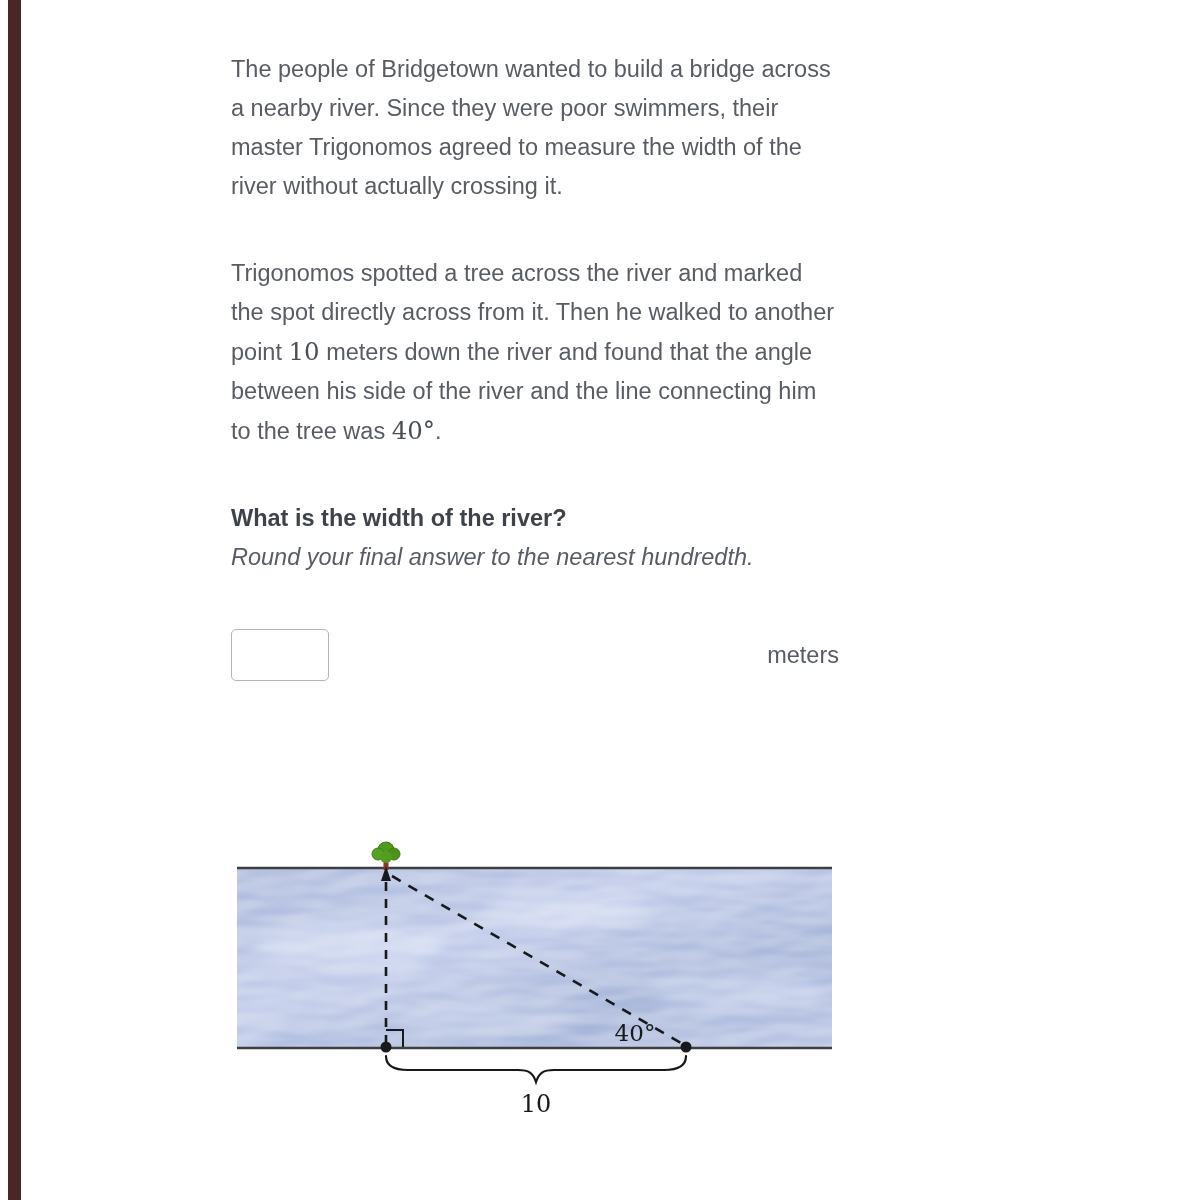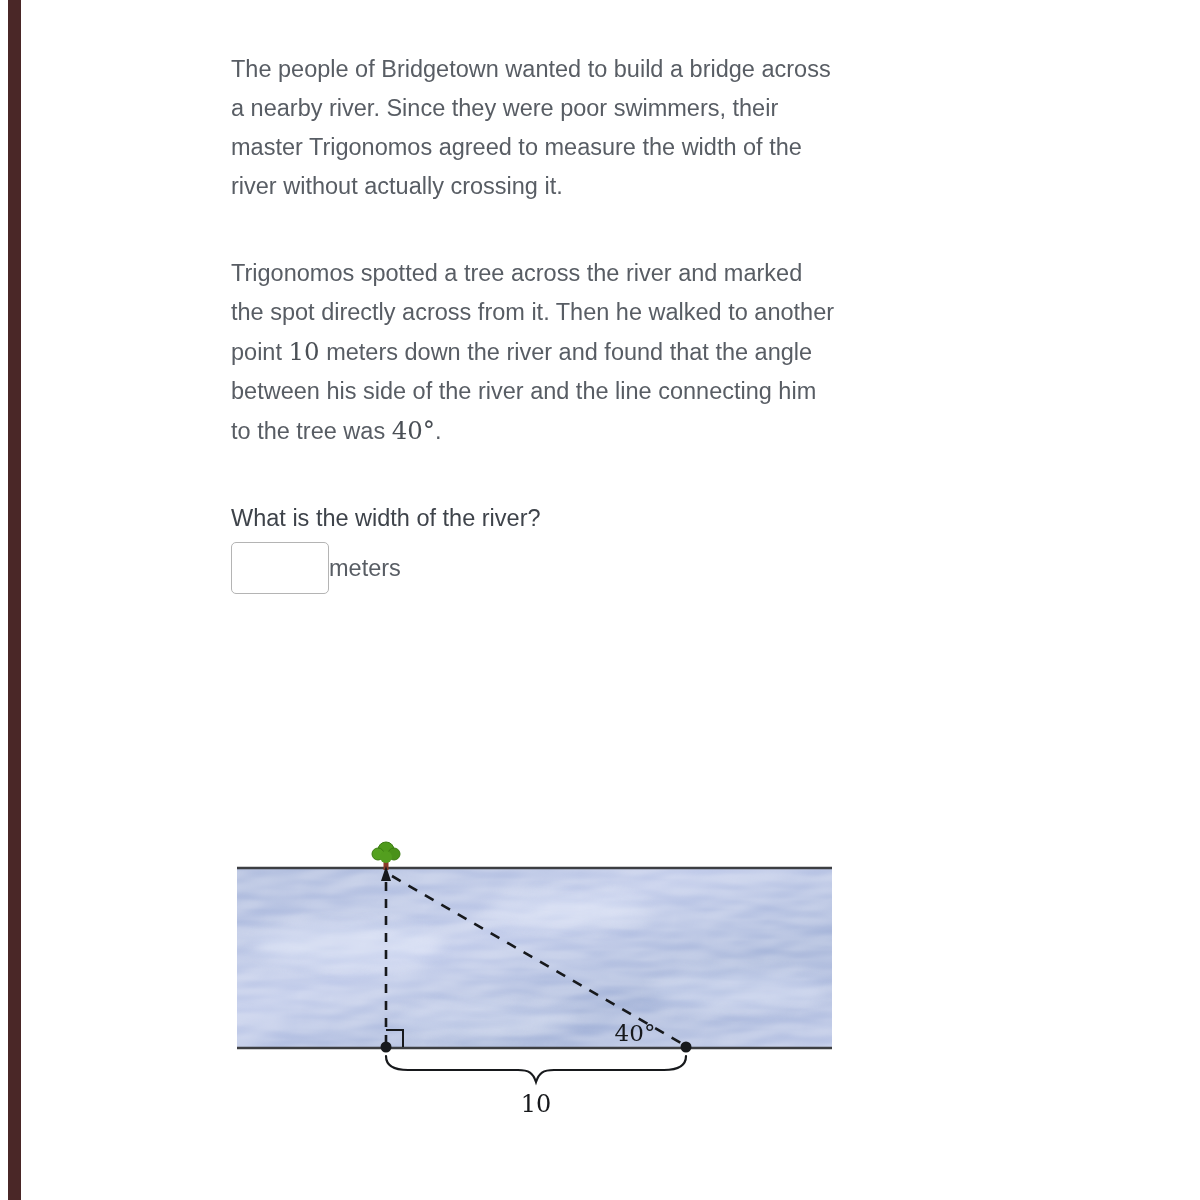--- a/index.html
+++ b/index.html
@@ -17,23 +17,23 @@
   .content{
     position:absolute;left:231px;top:50px;width:608px;
     color:#585d64;font-size:23.5px;line-height:39px;
   }
   .content p{margin:0 0 48px 0;}
   .math{
     font-family:"DejaVu Serif", serif;
     font-size:1.04em;
     color:#4a4f55;
   }
-  .question{font-weight:normal;color:#3e434a;margin:0 0 0 0 !important;}
+  .question{font-weight:bold;color:#3e434a;margin:0 0 0 0 !important;}
   .instruction{font-style:italic;margin:0 0 52px 0 !important;}
-  .answer-row{display:flex;align-items:center;gap:0;margin-top:4px;}
+  .answer-row{display:flex;align-items:center;gap:0;margin-top:4px;justify-content:space-between;}
   .answer-input{
     width:98px;height:52px;box-sizing:border-box;
     border:1px solid #b4b4b4;border-radius:5px;
     font-size:22px;padding:0 10px;color:#3e434a;
     font-family:"Liberation Sans", sans-serif;
     outline:none;background:#fff;
   }
   .unit-label{font-size:23.5px;color:#585d64;}
   .diagram{position:absolute;left:237px;top:840px;}
   .svg-math{font-family:"DejaVu Serif", serif;fill:#17191c;}
@@ -45,20 +45,21 @@
 
   <div class="edge-strip"></div>
 
   <div class="content">
 
     <p><span>The people of Bridgetown wanted to build a bridge across a nearby river. Since they were poor swimmers, their master Trigonomos agreed to measure the width of the river without actually crossing it.</span></p>
 
     <p><span>Trigonomos spotted a tree across the river and marked the spot directly across from it. Then he walked to another point </span><span class="math">10</span><span> meters down the river and found that the angle between his side of the river and the line connecting him to the tree was </span><span class="math">40°</span><span>.</span></p>
 
     <p class="question">What is the width of the river?</p>
+    <p class="instruction">Round your final answer to the nearest hundredth.</p>
 
     <div class="answer-row">
       <input class="answer-input" type="text" value="" style="">
       <span class="unit-label">meters</span>
     </div>
   </div>
 
   <svg class="diagram" width="595" height="295" viewBox="0 0 595 295">
     <defs>
       <linearGradient id="waterGrad" x1="0" y1="0" x2="1" y2="1">

